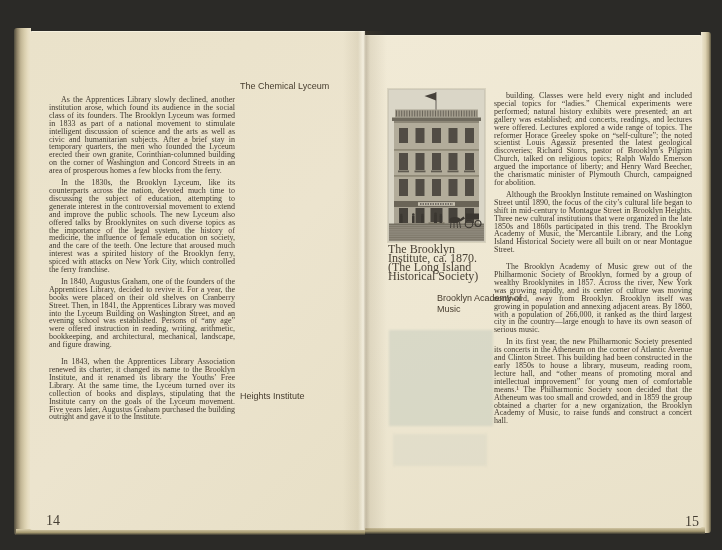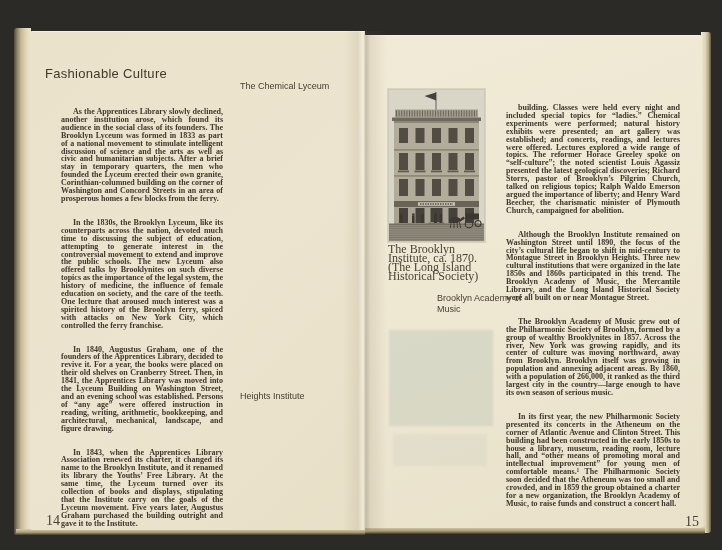--- a/index.html
+++ b/index.html
@@ -32,21 +32,21 @@
     font-size:13px;letter-spacing:.3px;color:#3f382c;font-weight:normal;margin:0;}
   .margin-label{position:absolute;font-family:"Liberation Sans",sans-serif;font-size:9px;
     line-height:10.5px;color:#473d2f;}
   .label-lyceum{left:210px;top:49px;width:110px;}
   .label-institute{left:210px;top:359px;width:110px;}
   .label-bam{left:24px;top:257px;width:92px;margin-left:48px;}
   .body-col{position:absolute;font-size:8px;line-height:7.9px;text-align:justify;color:#3e372e;
     hyphens:auto;-webkit-hyphens:auto;}
   .left-col{left:15px;top:60px;width:194px;}
   .right-col{left:125px;top:52px;width:206px;}
-  .body-col p{margin:16px;text-indent:12px;font-weight:bold;}
+  .body-col p{margin:4px;text-indent:12px;}
   .body-col p.gap{margin-top:9px;}
   .pagenum{position:absolute;font-size:14px;color:#453e33;}
   .pn-left{left:16px;top:481px;}
   .pn-right{left:314px;top:478px;width:20px;text-align:right;}
 
   
   .figure{position:absolute;left:23px;top:53px;width:97px;height:153px;margin:0;
     box-shadow:0 0 0 1px rgba(90,85,70,0.15);}
   .figure svg{display:block;width:97px;height:153px;}
   .caption{position:absolute;left:23px;top:209px;width:112px;font-size:12px;line-height:9px;
@@ -60,21 +60,20 @@
 <body>
 
 <div class="stage">
 
   <div class="edge-left"></div>
   <div class="edge-right"></div>
   <div class="edge-bottom-left"></div>
   <div class="edge-bottom-right"></div>
 
   <div class="page page-left">
-    <h1 class="heading">Fashionable Culture</h1>
 
     <div class="margin-label label-lyceum">The Chemical Lyceum</div>
     <div class="margin-label label-institute">Heights Institute</div>
 
     <div class="body-col left-col">
       <p>As the Apprentices Library slowly declined, another institution arose, which found its audience in the social class of its founders. The Brooklyn Lyceum was formed in 1833 as part of a national movement to stimulate intelligent discussion of science and the arts as well as civic and humanitarian subjects. After a brief stay in temporary quarters, the men who founded the Lyceum erected their own granite, Corinthian-columned building on the corner of Washington and Concord Streets in an area of prosperous homes a few blocks from the ferry.</p>
       <p>In the 1830s, the Brooklyn Lyceum, like its counterparts across the nation, devoted much time to discussing the subject of education, attempting to generate interest in the controversial movement to extend and improve the public schools. The new Lyceum also offered talks by Brooklynites on such diverse topics as the importance of the legal system, the history of medicine, the influence of female education on society, and the care of the teeth. One lecture that aroused much interest was a spirited history of the Brooklyn ferry, spiced with attacks on New York City, which controlled the ferry franchise.</p>
       <p>In 1840, Augustus Graham, one of the founders of the Apprentices Library, decided to revive it. For a year, the books were placed on their old shelves on Cranberry Street. Then, in 1841, the Apprentices Library was moved into the Lyceum Building on Washington Street, and an evening school was established. Persons of “any age” were offered instruction in reading, writing, arithmetic, bookkeeping, and architectural, mechanical, landscape, and figure drawing.</p>
       <p class="gap">In 1843, when the Apprentices Library Association renewed its charter, it changed its name to the Brooklyn Institute, and it renamed its library the Youths’ Free Library. At the same time, the Lyceum turned over its collection of books and displays, stipulating that the Institute carry on the goals of the Lyceum movement. Five years later, Augustus Graham purchased the building outright and gave it to the Institute.</p>
     </div>

